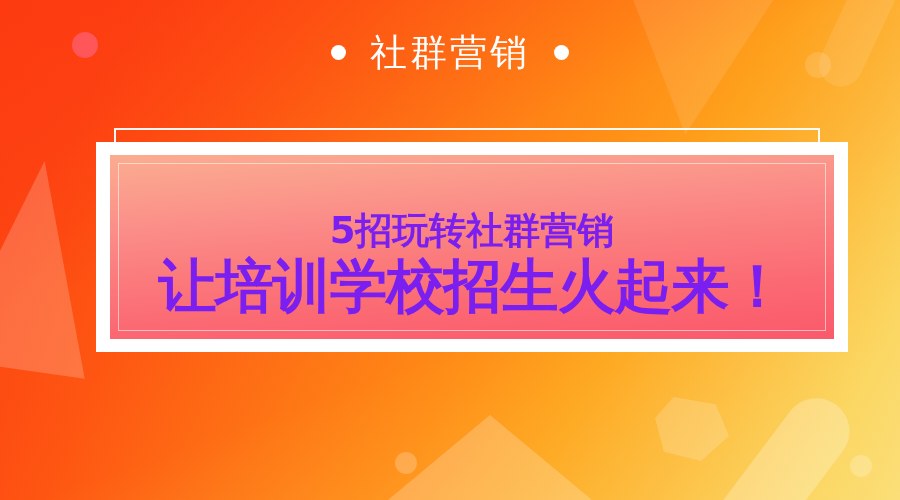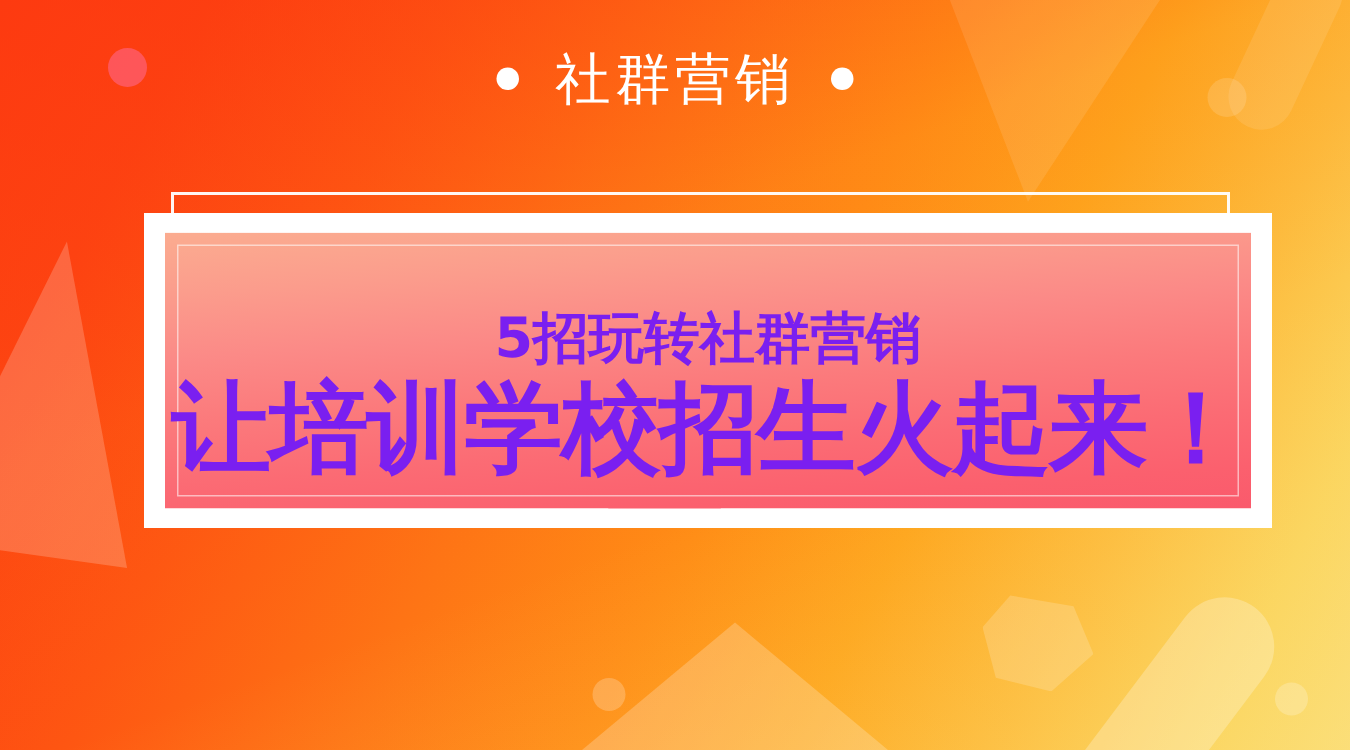--- a/index.html
+++ b/index.html
@@ -204,21 +204,21 @@
   .line-sub {
     font-size: 37px;
     font-weight: bold;
     color: #7a1ff0;
     letter-spacing: 0px;
     line-height: 1.08;
     white-space: nowrap;
     margin-top: 34px;
   }
   .line-main {
-    font-size: 66px;
+    font-size: 58px;
     font-weight: bold;
     color: #7a1ff0;
     letter-spacing: -1px;
     line-height: 1.08;
     white-space: nowrap;
   }
 </style>
 </head>
 <body>
 

